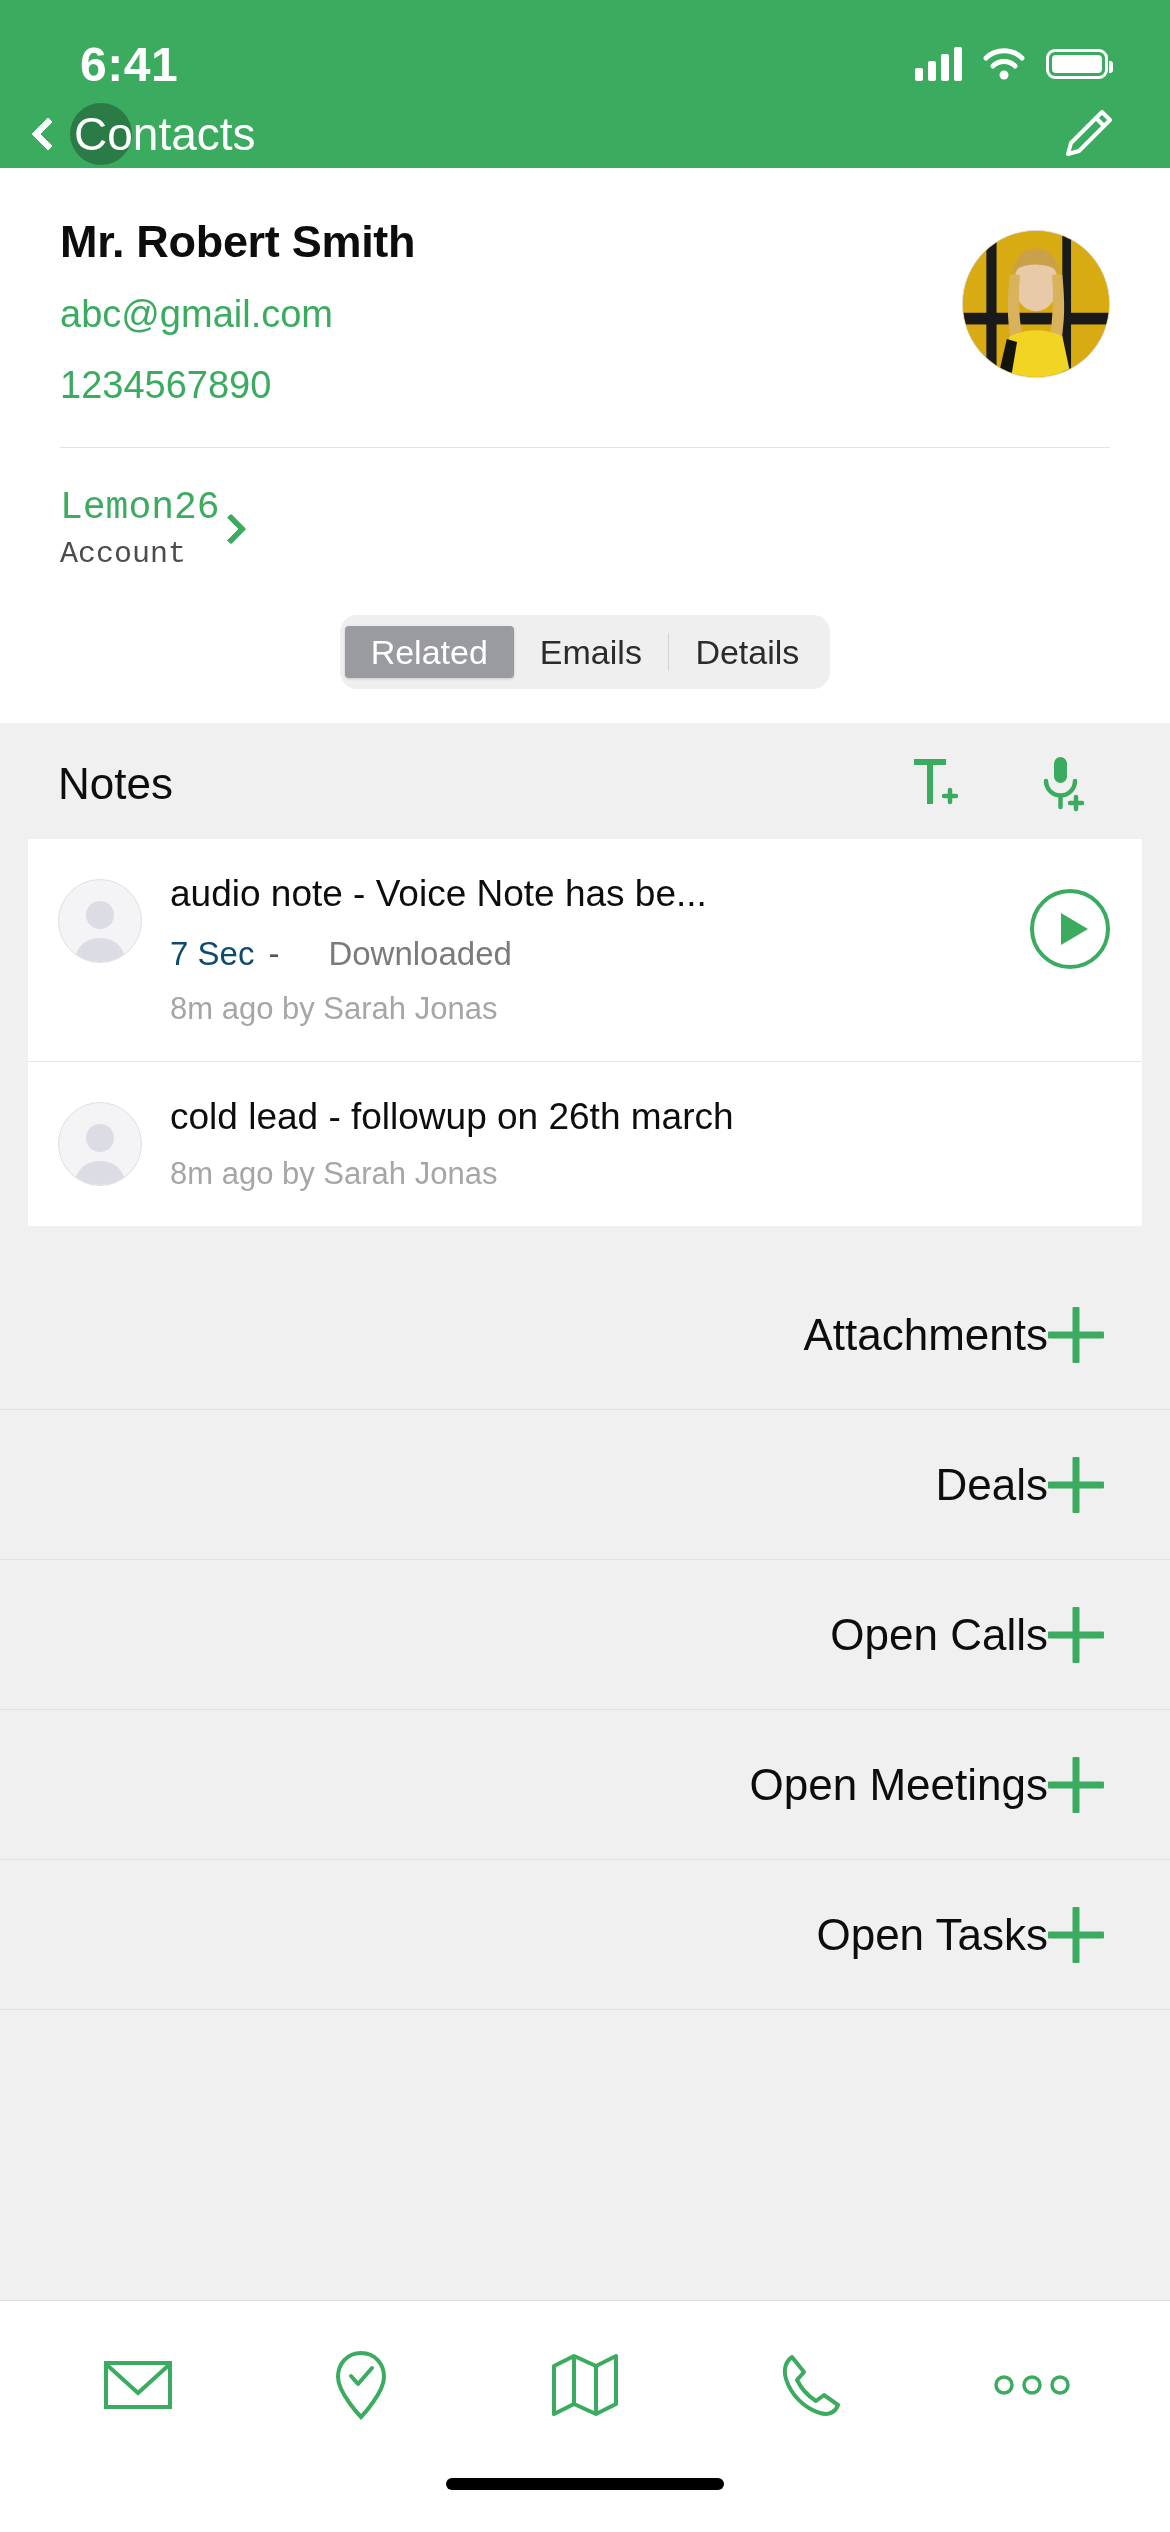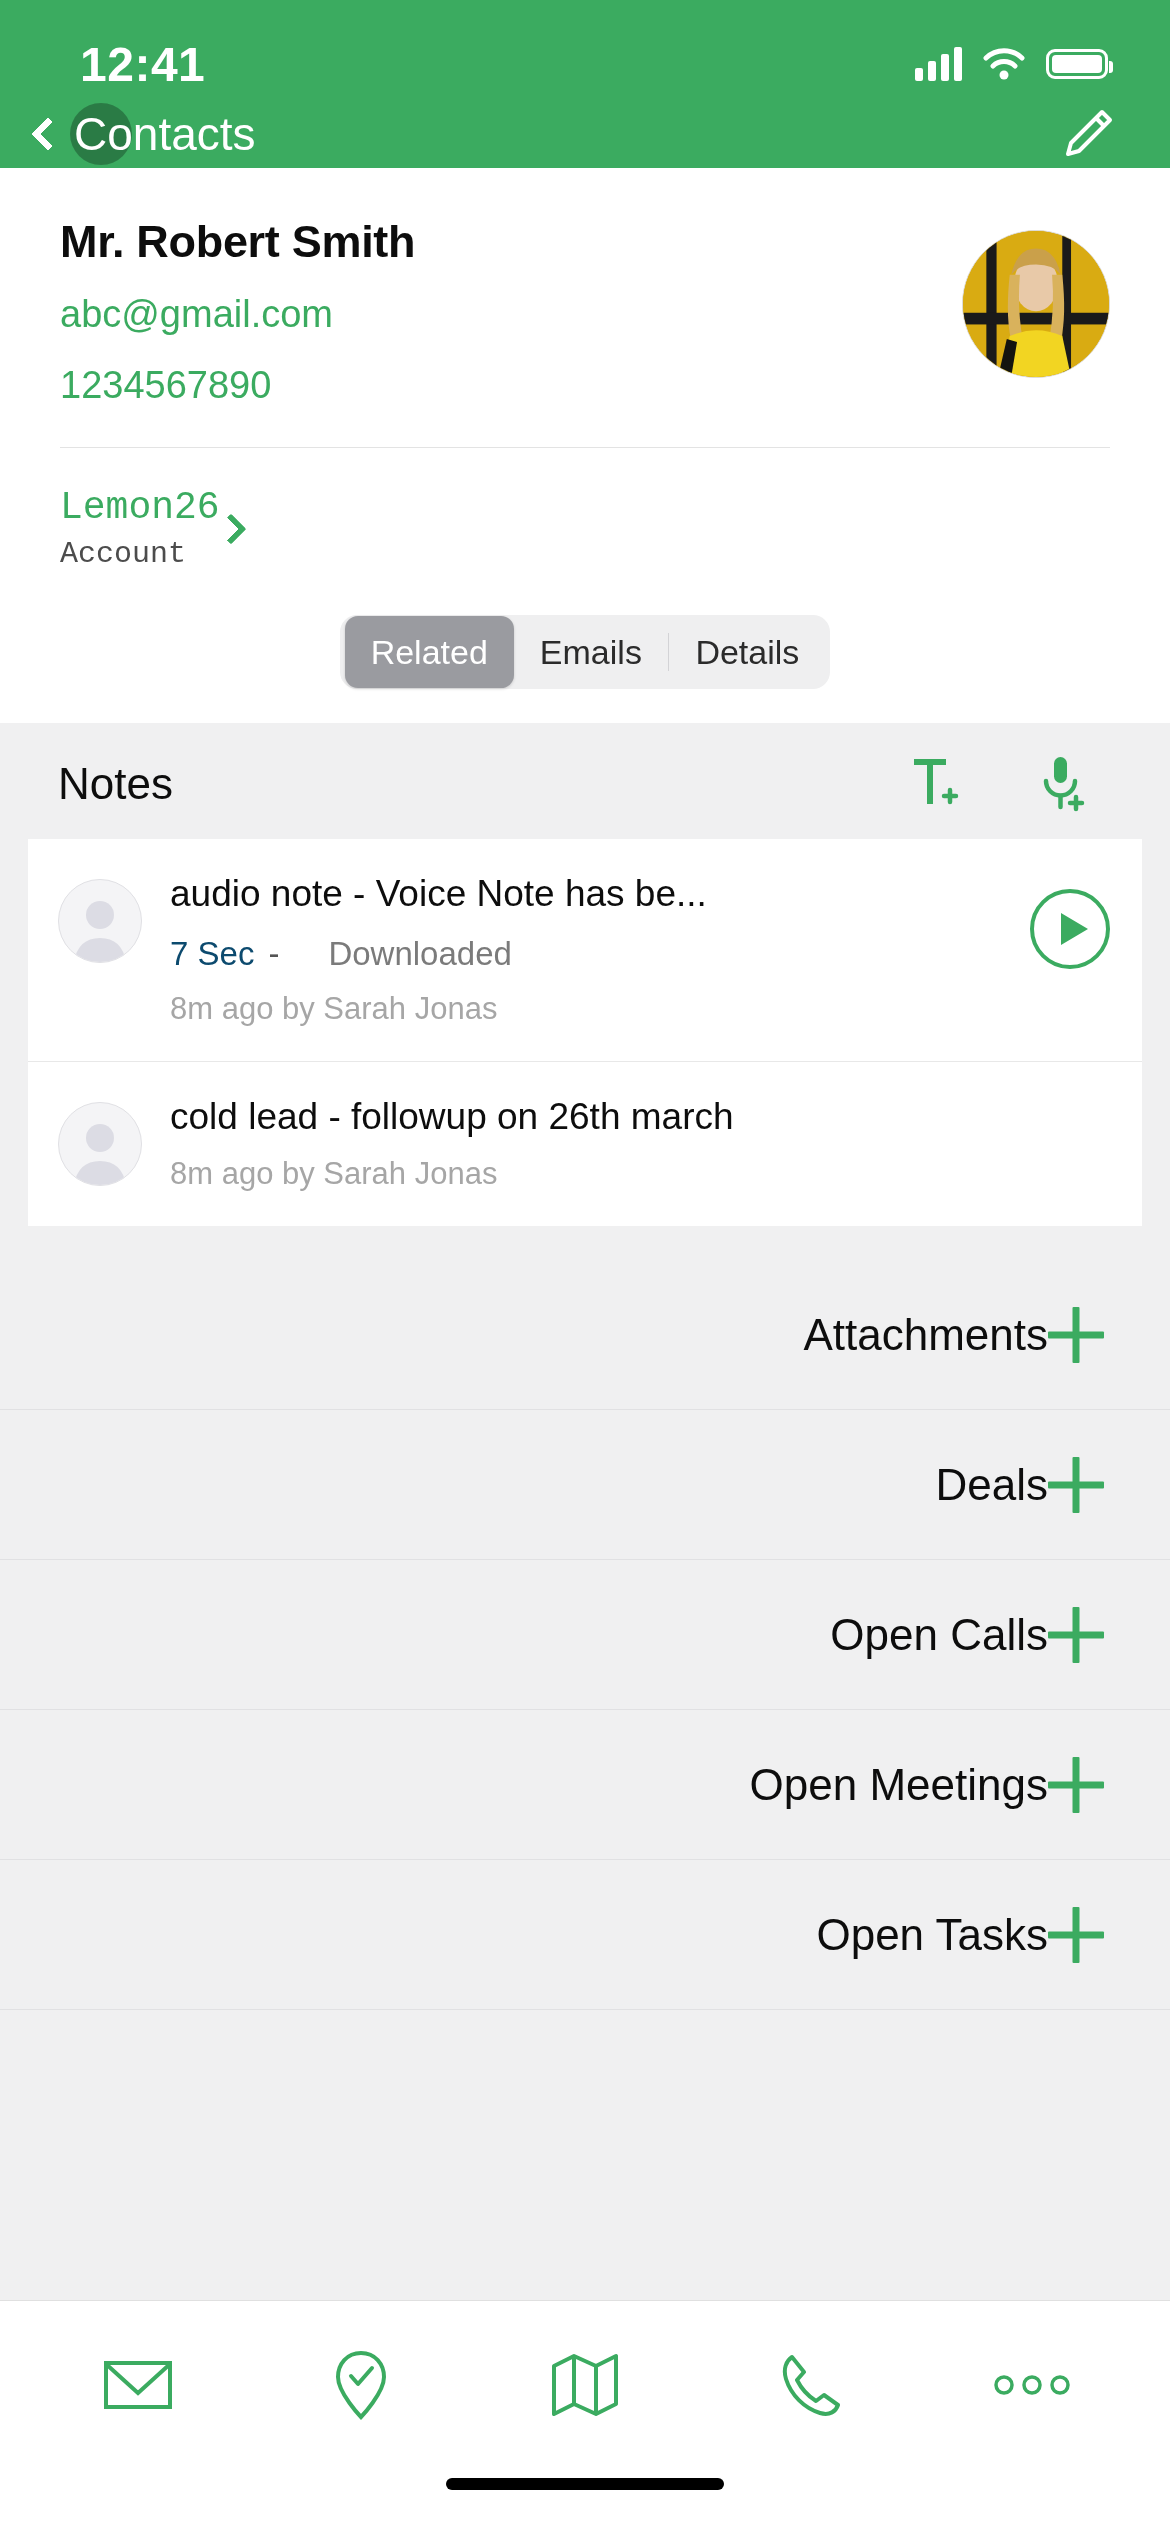--- a/index.html
+++ b/index.html
@@ -95,22 +95,22 @@
 
   
   .seg-wrap { background:#fff; display:flex; justify-content:center; padding:44px 0 34px 0; flex:0 0 auto; }
   .segmented {
     display:flex; align-items:center;
     background:#efeff0; border-radius:17px; padding:5px;
     height:74px;
   }
   .seg-item {
     display:flex; align-items:center; justify-content:center;
-    padding:0 26px; height:72px; font-size:34px; color:#2b2b2b;
-    border-radius:13px; position:relative;
+    padding:0 26px; height:52px; font-size:34px; color:#2b2b2b;
+    border-radius:4px; position:relative;
   }
   .seg-item.active {
     background:#9a9ba0; color:#ffffff;
     box-shadow:0 1px 3px rgba(0,0,0,0.16);
   }
   .seg-divider { width:1.5px; height:38px; background:#d3d3d6; }
 
   
   .body-area { background:#f0f0f1; flex:1 1 auto; overflow:hidden; }
 
@@ -172,21 +172,21 @@
   .home-bar { width:278px; height:12px; background:#000; border-radius:6px; margin-top:10px; }
 </style>
 </head>
 <body>
 
 <div class="phone">
 
   <div class="green-header">
 
     <div class="statusbar">
-      <div class="status-time">12:41</div>
+      <div class="status-time">6:41</div>
       <div class="status-right">
         <div class="cellular">
           <span></span>
             <span></span>
             <span></span>
             <span></span>
         </div>
         <svg width="44" height="34" viewBox="0 0 44 34">
           <path d="M4 11 A26 26 0 0 1 40 11" fill="none" stroke="#fff" stroke-width="5" stroke-linecap="round"></path>
           <path d="M11 19 A16 16 0 0 1 33 19" fill="none" stroke="#fff" stroke-width="5" stroke-linecap="round"></path>

